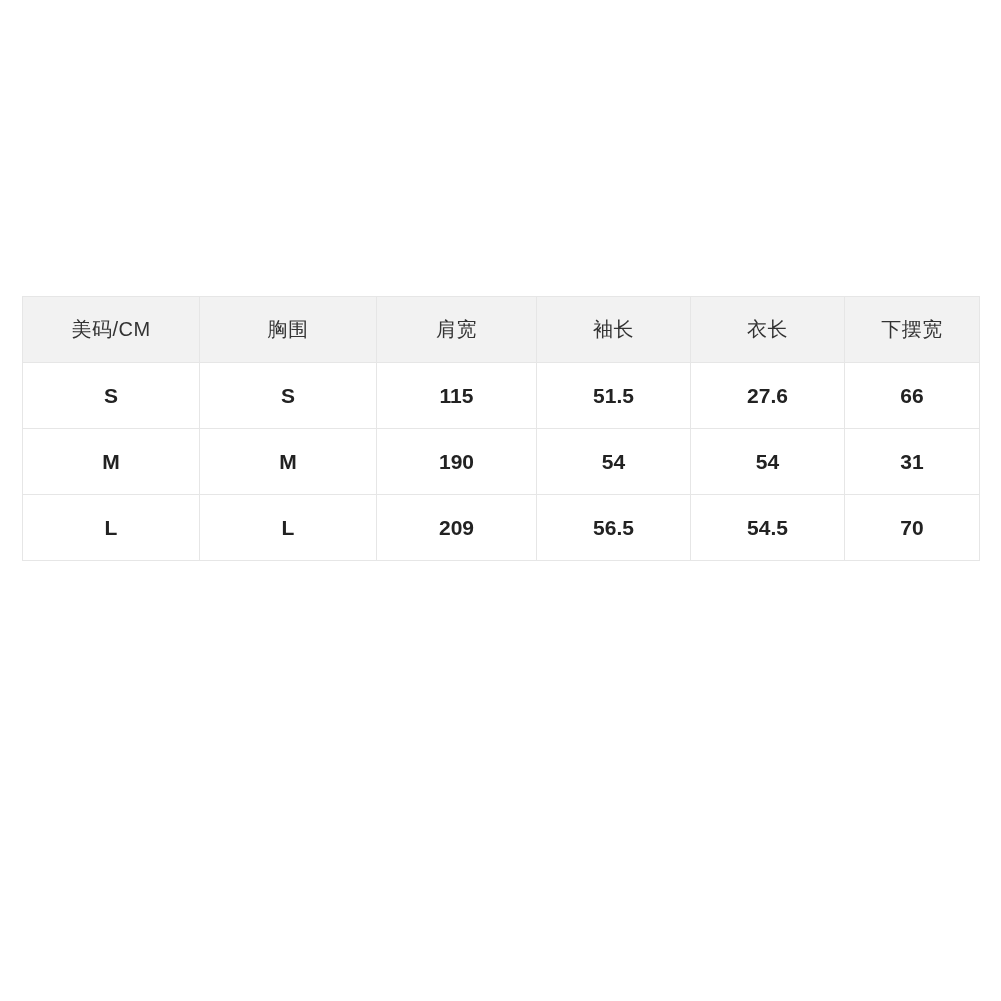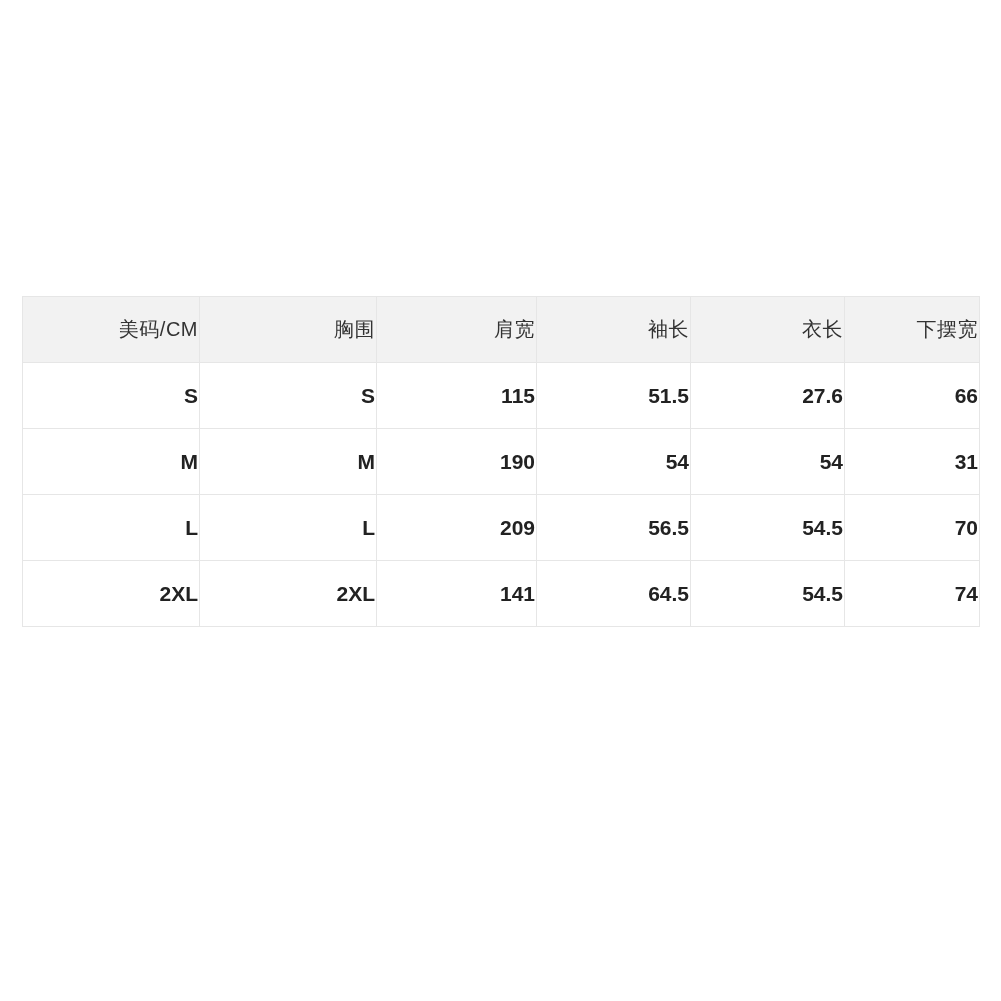--- a/index.html
+++ b/index.html
@@ -27,21 +27,21 @@
   }
   table.size-table {
     border-collapse: collapse;
     width: 957px;
     table-layout: fixed;
     background: #ffffff;
   }
   table.size-table th,
   table.size-table td {
     border: 1px solid #e6e6e6;
-    text-align: right;
+    text-align: center;
     vertical-align: middle;
     color: #222222;
     font-weight: bold;
   }
   table.size-table thead th {
     background: #f2f2f2;
     height: 63px;
     font-size: 20px;
     font-weight: normal;
     color: #333333;
@@ -102,24 +102,16 @@
           <td>31</td>
         </tr>
         <tr>
           <td>L</td>
           <td>L</td>
           <td>209</td>
           <td>56.5</td>
           <td>54.5</td>
           <td>70</td>
         </tr>
-        <tr>
-          <td>2XL</td>
-          <td>2XL</td>
-          <td>141</td>
-          <td>64.5</td>
-          <td>54.5</td>
-          <td>74</td>
-        </tr>
       </tbody>
     </table>
   </div>
 </div>
 
 </body></html>

